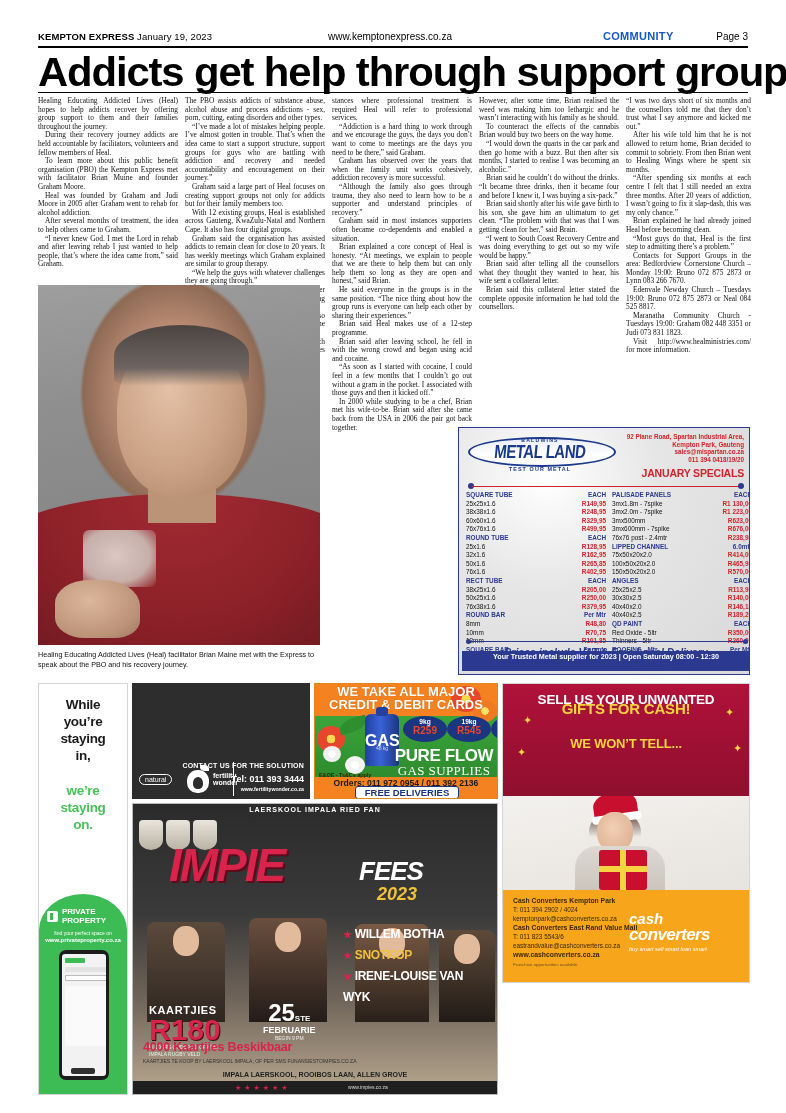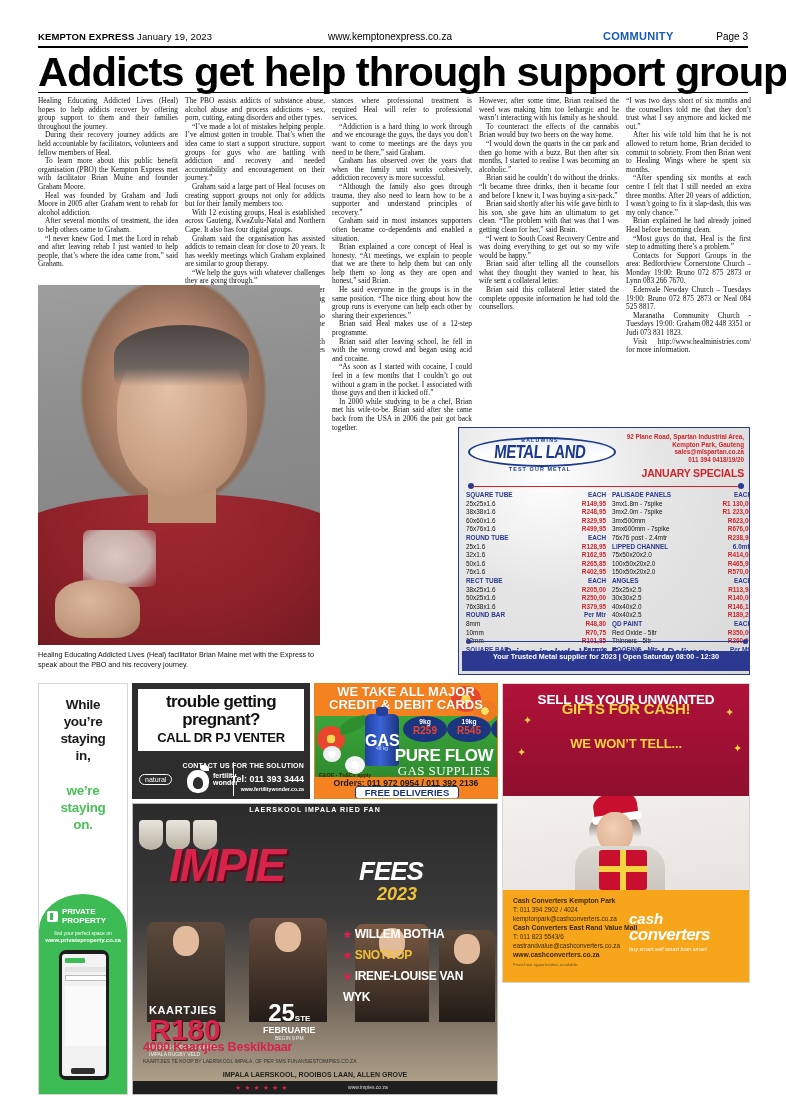--- a/index.html
+++ b/index.html
@@ -636,25 +636,20 @@
               <div class="pp-bar2"></div>
               <div class="pp-bar3"></div>
               <div class="pp-body"></div>
           </div>
           <div class="pp-btn"></div>
         </div>
       </div>
     </div>
 
     <div class="ad-fert">
-      <div class="fert-box">
-        <div class="fert-l1">trouble getting</div>
-        <div class="fert-l1">pregnant?</div>
-        <div class="fert-l2">CALL DR PJ VENTER</div>
-      </div>
       <div class="fert-bot">
         <span class="fert-nat">natural</span>
         <span class="fert-apple">
           <span class="leaf"></span>
             <span class="body"></span>
             <span class="fetus"></span>
         </span>
         <span class="fert-word">
           <span>fertility</span><br>
           <span>wonder</span>

